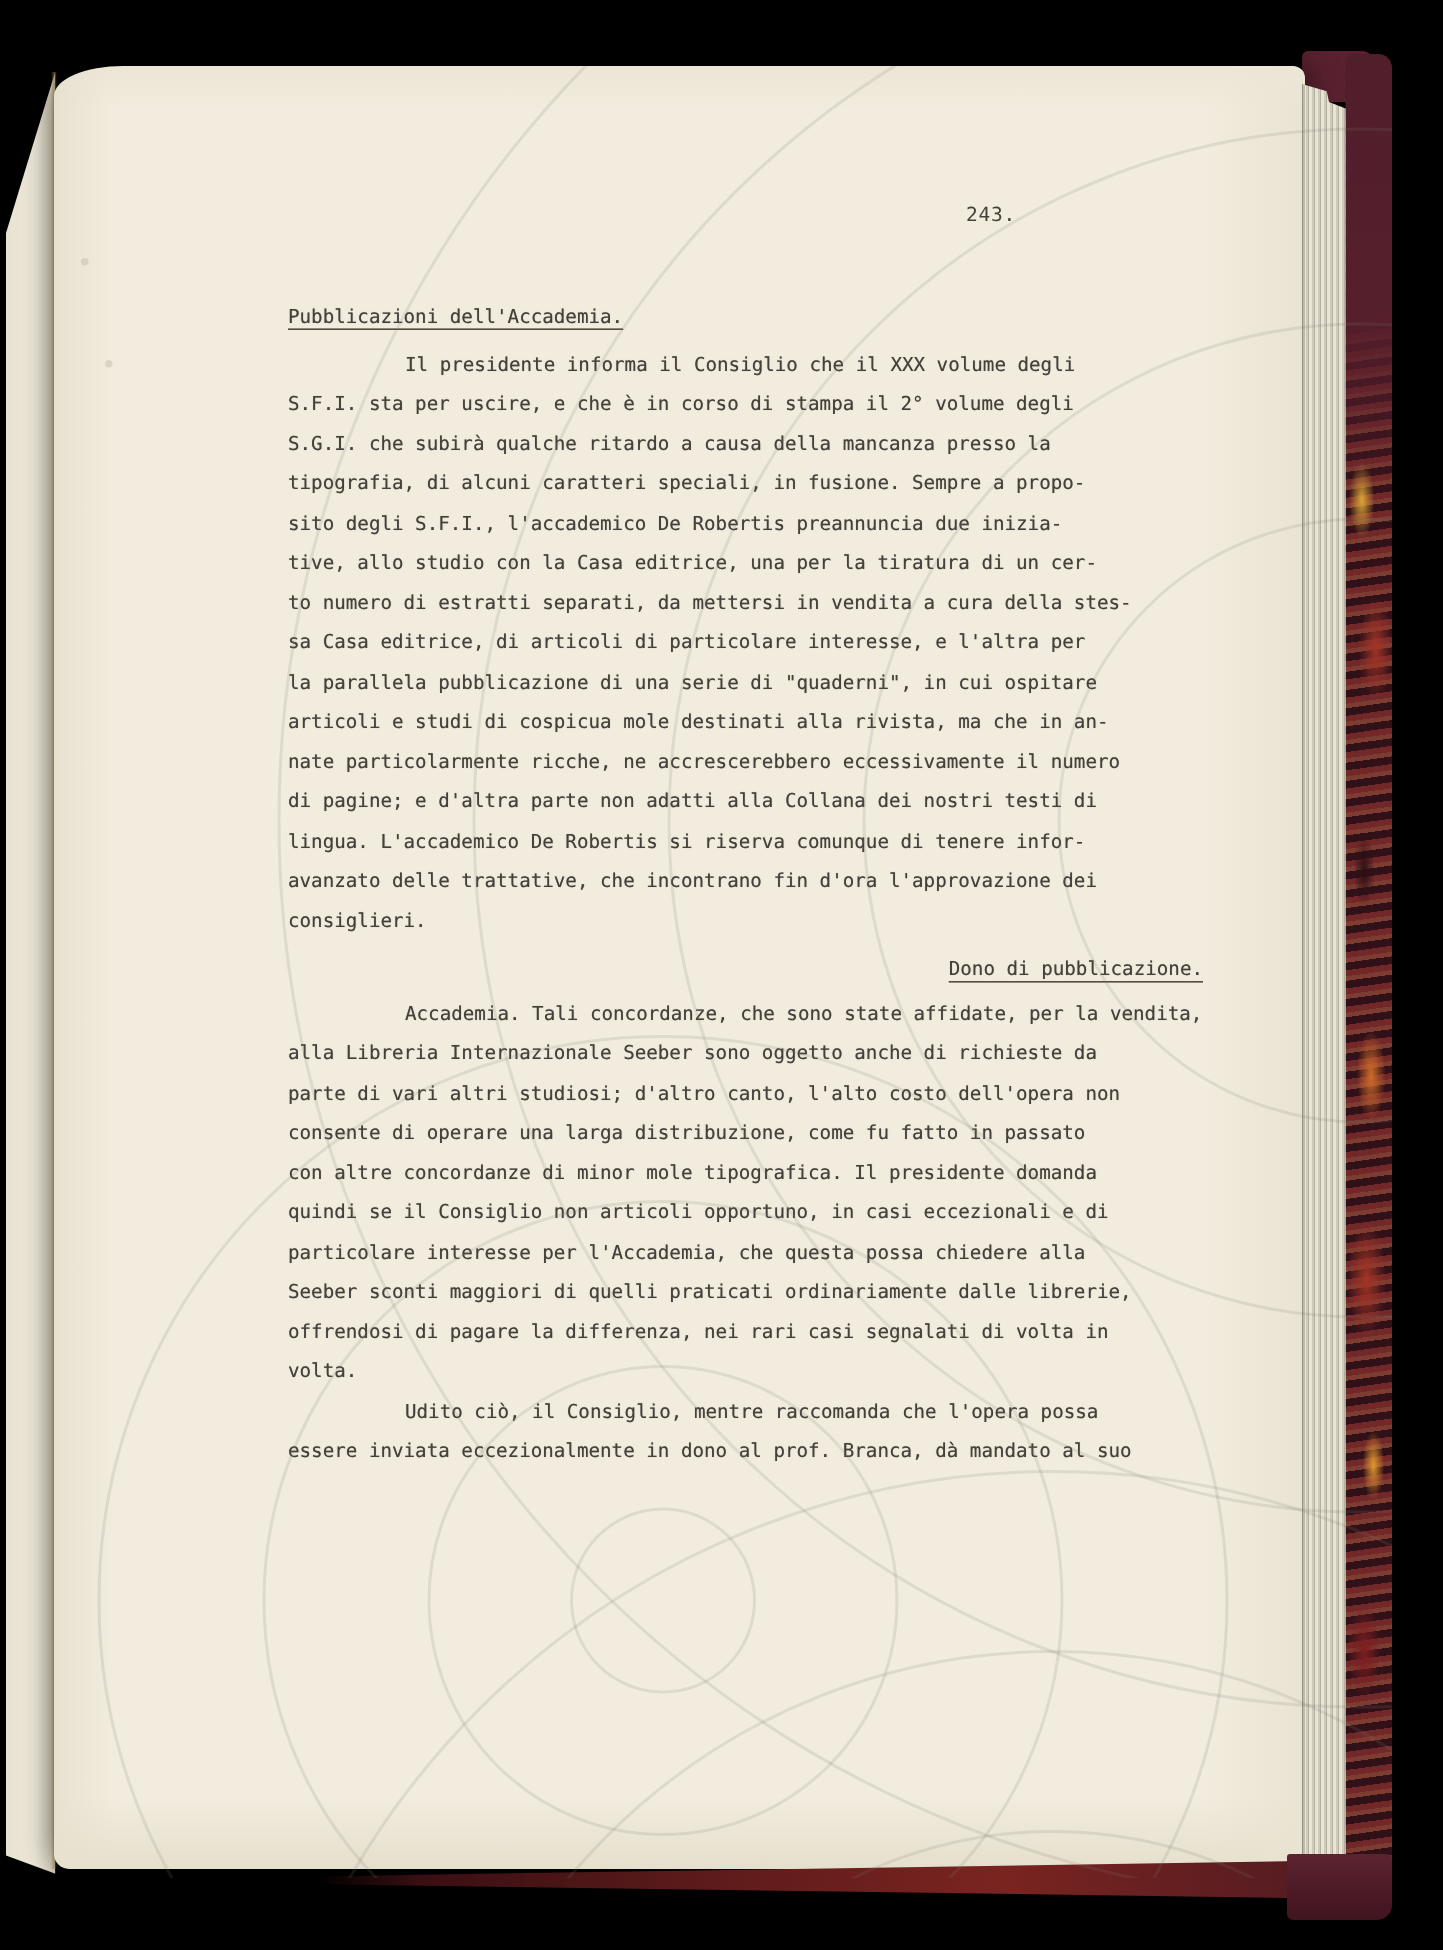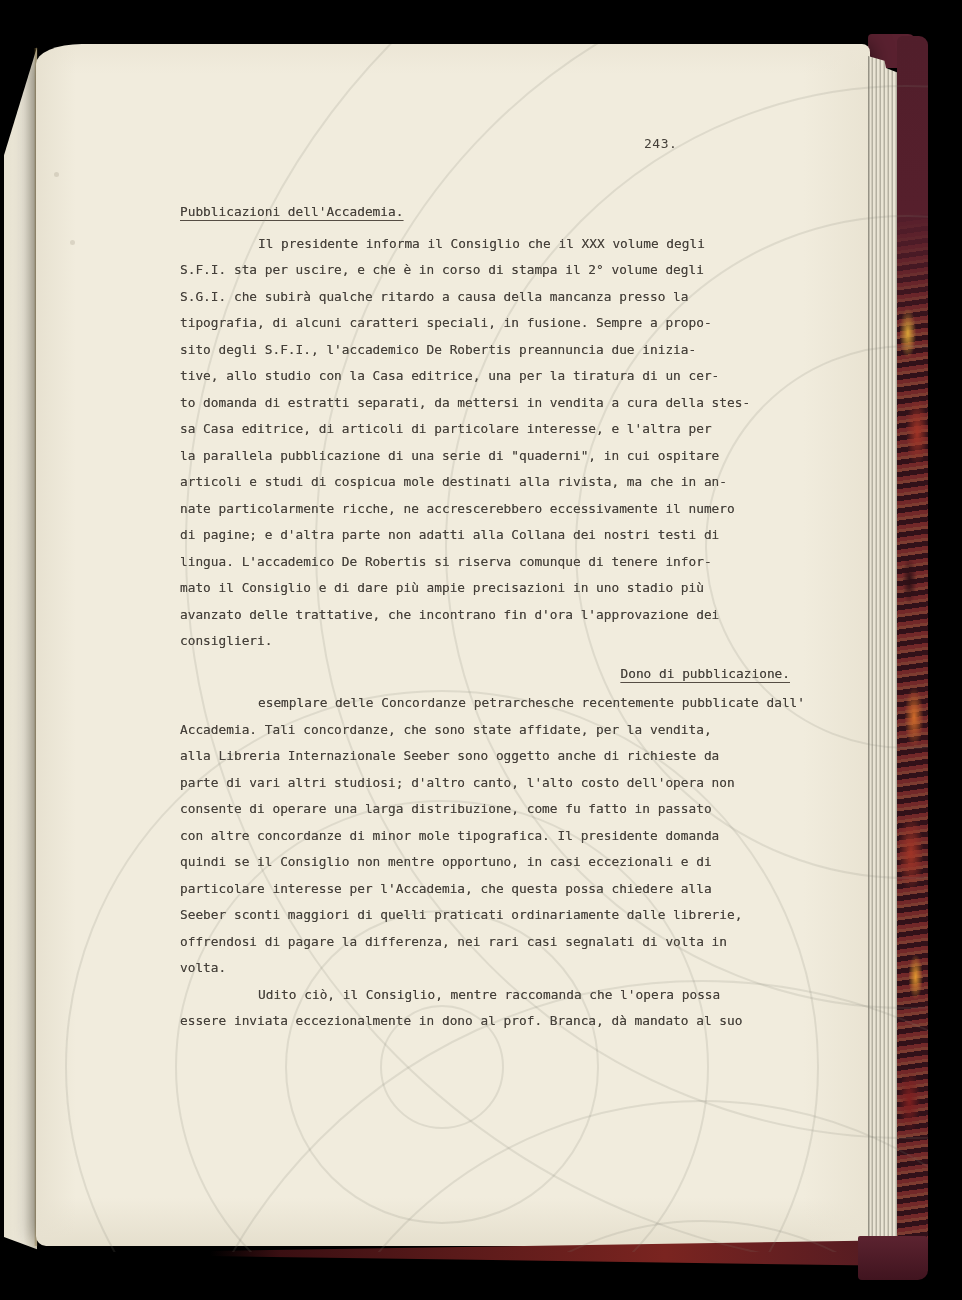--- a/index.html
+++ b/index.html
@@ -69,21 +69,21 @@
   .corner-br{
     position:absolute;left:858px;top:1236px;width:70px;height:44px;z-index:2;
     background:linear-gradient(180deg,#5c2330,#40141f);border-radius:2px 4px 10px 4px;
   }
   
   .pagenum{
     position:absolute;left:608px;top:92px;
     font-size:13px;color:var(--ink,#45403a);letter-spacing:.5px;
   }
   .textcol{
-    position:absolute;left:144px;top:155px;width:610px;
+    position:absolute;left:156px;top:155px;width:610px;
     font-size:12.8px;color:var(--ink,#45403a);
     text-shadow:0 0 .5px rgba(62,56,50,.55);
   }
   .heading{
     line-height:26.5px;white-space:pre;
     text-decoration:underline;text-underline-offset:4px;
     text-decoration-thickness:1px;text-decoration-color:rgba(70,62,54,.8);
   }
   .heading.h1{margin:0 0 5px 0;}
   .heading.h2{margin:6px 0 3px 0;text-align:right;}
@@ -115,41 +115,39 @@
 
     <div class="textcol">
       <div class="heading h1">Pubblicazioni dell'Accademia.</div>
       <div class="para">
           <div class="tline">Il presidente informa il Consiglio che il XXX volume degli</div>
           <div class="tline">S.F.I. sta per uscire, e che è in corso di stampa il 2° volume degli</div>
           <div class="tline">S.G.I. che subirà qualche ritardo a causa della mancanza presso la</div>
           <div class="tline">tipografia, di alcuni caratteri speciali, in fusione. Sempre a propo-</div>
           <div class="tline">sito degli S.F.I., l'accademico De Robertis preannuncia due inizia-</div>
           <div class="tline">tive, allo studio con la Casa editrice, una per la tiratura di un cer-</div>
-          <div class="tline">to domanda di estratti separati, da mettersi in vendita a cura della stes-</div>
+          <div class="tline">to numero di estratti separati, da mettersi in vendita a cura della stes-</div>
           <div class="tline">sa Casa editrice, di articoli di particolare interesse, e l'altra per</div>
           <div class="tline">la parallela pubblicazione di una serie di "quaderni", in cui ospitare</div>
           <div class="tline">articoli e studi di cospicua mole destinati alla rivista, ma che in an-</div>
           <div class="tline">nate particolarmente ricche, ne accrescerebbero eccessivamente il numero</div>
           <div class="tline">di pagine; e d'altra parte non adatti alla Collana dei nostri testi di</div>
           <div class="tline">lingua. L'accademico De Robertis si riserva comunque di tenere infor-</div>
-          <div class="tline">mato il Consiglio e di dare più ampie precisazioni in uno stadio più</div>
           <div class="tline">avanzato delle trattative, che incontrano fin d'ora l'approvazione dei</div>
           <div class="tline">consiglieri.</div>
         </div>
 
       <div class="heading h2">Dono di pubblicazione.</div>
       <div class="para">
-          <div class="tline">esemplare delle Concordanze petrarchesche recentemente pubblicate dall'</div>
           <div class="tline">Accademia. Tali concordanze, che sono state affidate, per la vendita,</div>
           <div class="tline">alla Libreria Internazionale Seeber sono oggetto anche di richieste da</div>
           <div class="tline">parte di vari altri studiosi; d'altro canto, l'alto costo dell'opera non</div>
           <div class="tline">consente di operare una larga distribuzione, come fu fatto in passato</div>
           <div class="tline">con altre concordanze di minor mole tipografica. Il presidente domanda</div>
-          <div class="tline">quindi se il Consiglio non mentre opportuno, in casi eccezionali e di</div>
+          <div class="tline">quindi se il Consiglio non articoli opportuno, in casi eccezionali e di</div>
           <div class="tline">particolare interesse per l'Accademia, che questa possa chiedere alla</div>
           <div class="tline">Seeber sconti maggiori di quelli praticati ordinariamente dalle librerie,</div>
           <div class="tline">offrendosi di pagare la differenza, nei rari casi segnalati di volta in</div>
           <div class="tline">volta.</div>
         </div>
       <div class="para">
           <div class="tline">Udito ciò, il Consiglio, mentre raccomanda che l'opera possa</div>
           <div class="tline">essere inviata eccezionalmente in dono al prof. Branca, dà mandato al suo</div>
         </div>
     </div>

